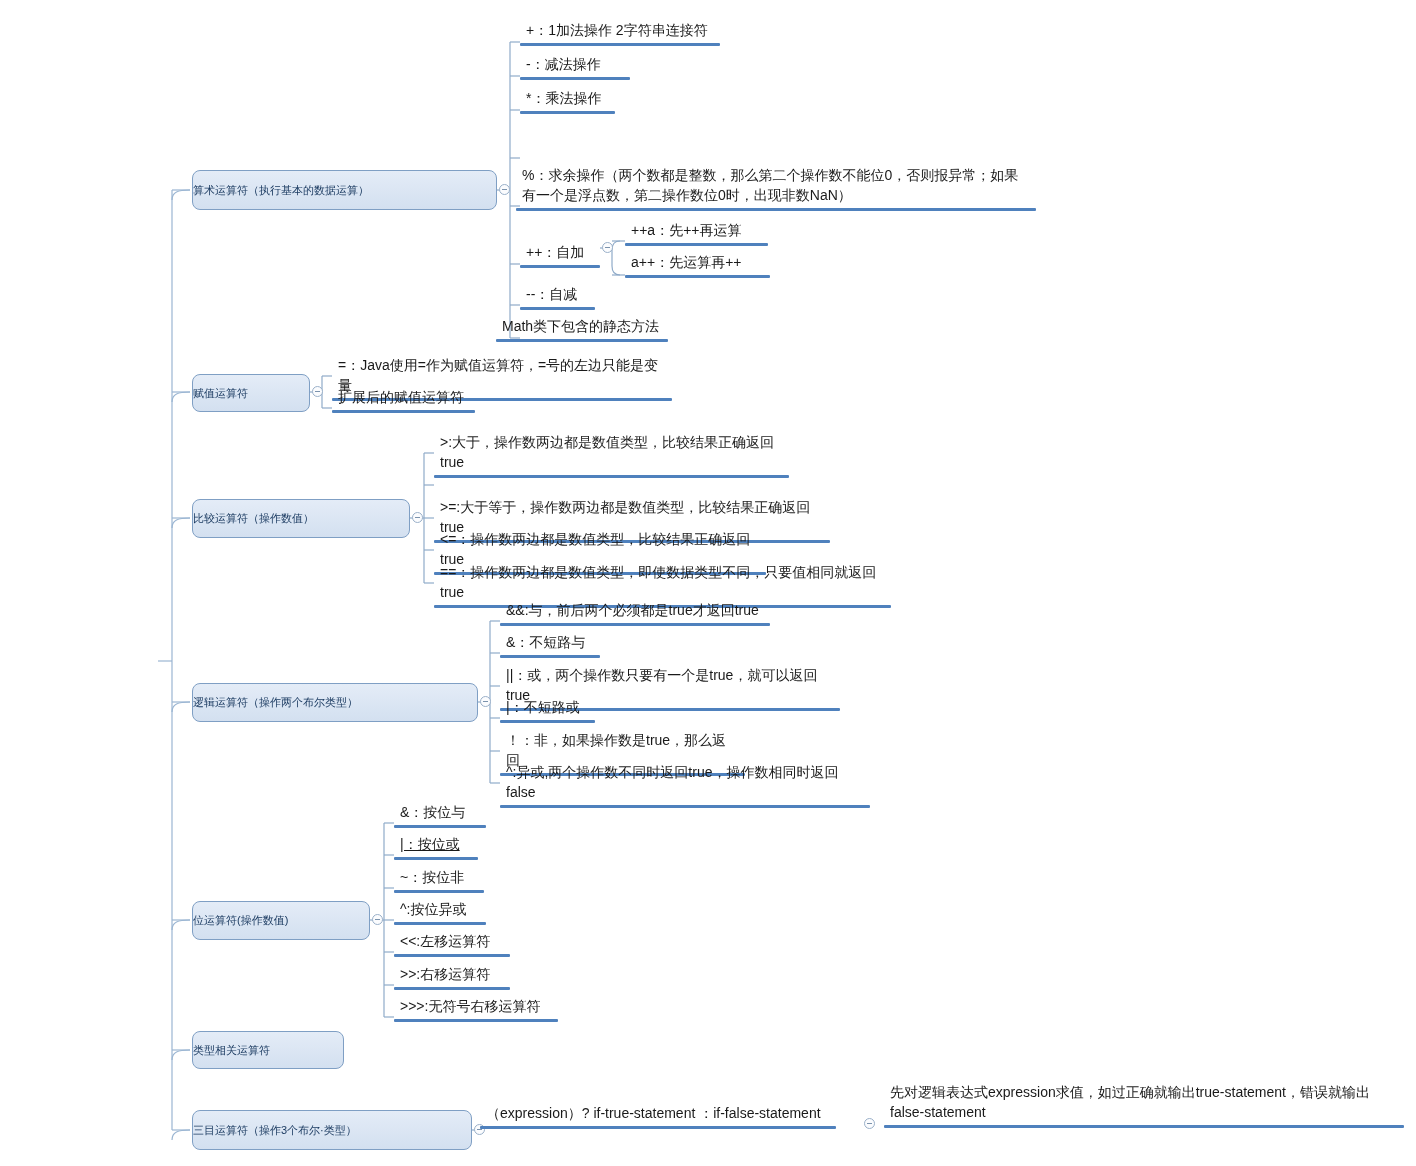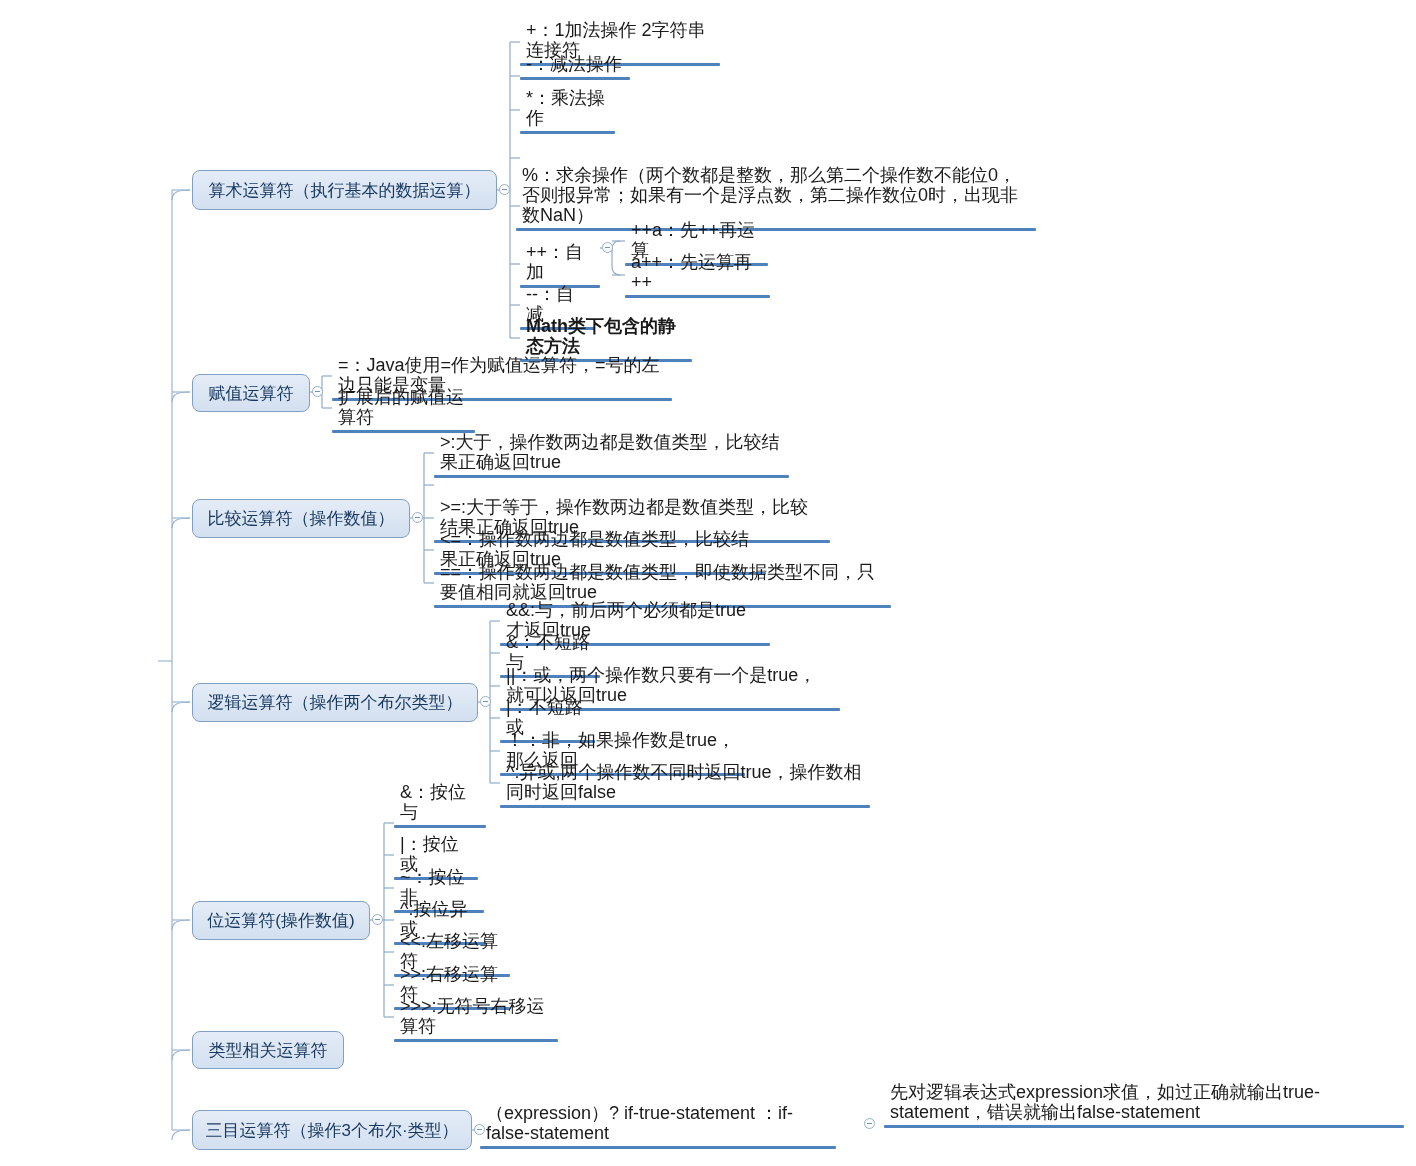--- a/index.html
+++ b/index.html
@@ -27,35 +27,35 @@
     color: #1f3864;
     font-size: 25px;
     font-weight: bold;
     letter-spacing: 2px;
     white-space: nowrap;
   }
 
   
   .l1-node {
     position: absolute;
-    display: flex; align-items: center; justify-content: center;
+    display: flex; align-items: center; justify-content: flex-start;
     border: 1.5px solid #7f9fc4;
     border-radius: 8px;
     background: linear-gradient(180deg, #e4ecf7 0%, #d3e0f0 100%);
     color: #17375e;
-    font-size: 17px;
+    font-size: 11px;
     white-space: nowrap;
-    padding: 0 12px;
+    padding: 0 0;
   }
 
   
   .leaf {
     position: absolute;
     color: #1a1a1a;
-    font-size: 18px;
+    font-size: 14px;
     line-height: 20px;
   }
   .leaf .txt {
     display: block;
     padding: 2px 6px 3px 6px;
   }
   .leaf .rule {
     display: block;
     height: 3px;
     background: #4f81bd;
@@ -243,21 +243,21 @@
   <div class="leaf" style="left:625px; top:250px; width:145px;">
     <span class="txt">a++：先运算再++</span>
     <span class="rule"></span>
   </div>
 
   <div class="leaf" style="left:520px; top:282px; width:75px;">
     <span class="txt">--：自减</span>
     <span class="rule"></span>
   </div>
 
-  <div class="leaf" style="left:520px; top:314px; width:172px;font-weight:bold;">
+  <div class="leaf" style="left:496px; top:314px; width:172px;">
     <span class="txt">Math类下包含的静态方法</span>
     <span class="rule"></span>
   </div>
 
   <div class="leaf" style="left:332px; top:353px; width:340px;">
     <span class="txt">=：Java使用=作为赋值运算符，=号的左边只能是变量</span>
     <span class="rule"></span>
   </div>
 
   <div class="leaf" style="left:332px; top:385px; width:143px;">
@@ -309,26 +309,26 @@
   <div class="leaf" style="left:500px; top:728px; width:245px;">
     <span class="txt">！：非，如果操作数是true，那么返回</span>
     <span class="rule"></span>
   </div>
 
   <div class="leaf" style="left:500px; top:760px; width:370px;">
     <span class="txt">^:异或,两个操作数不同时返回true，操作数相同时返回false</span>
     <span class="rule"></span>
   </div>
 
-  <div class="leaf" style="left:394px; top:780px; width:92px;">
+  <div class="leaf" style="left:394px; top:800px; width:92px;">
     <span class="txt">&amp;：按位与</span>
     <span class="rule"></span>
   </div>
 
-  <div class="leaf" style="left:394px; top:832px; width:84px;">
+  <div class="leaf" style="left:394px; top:832px; width:84px;text-decoration:underline;">
     <span class="txt">|：按位或</span>
     <span class="rule"></span>
   </div>
 
   <div class="leaf" style="left:394px; top:865px; width:90px;">
     <span class="txt">~：按位非</span>
     <span class="rule"></span>
   </div>
 
   <div class="leaf" style="left:394px; top:897px; width:92px;">

